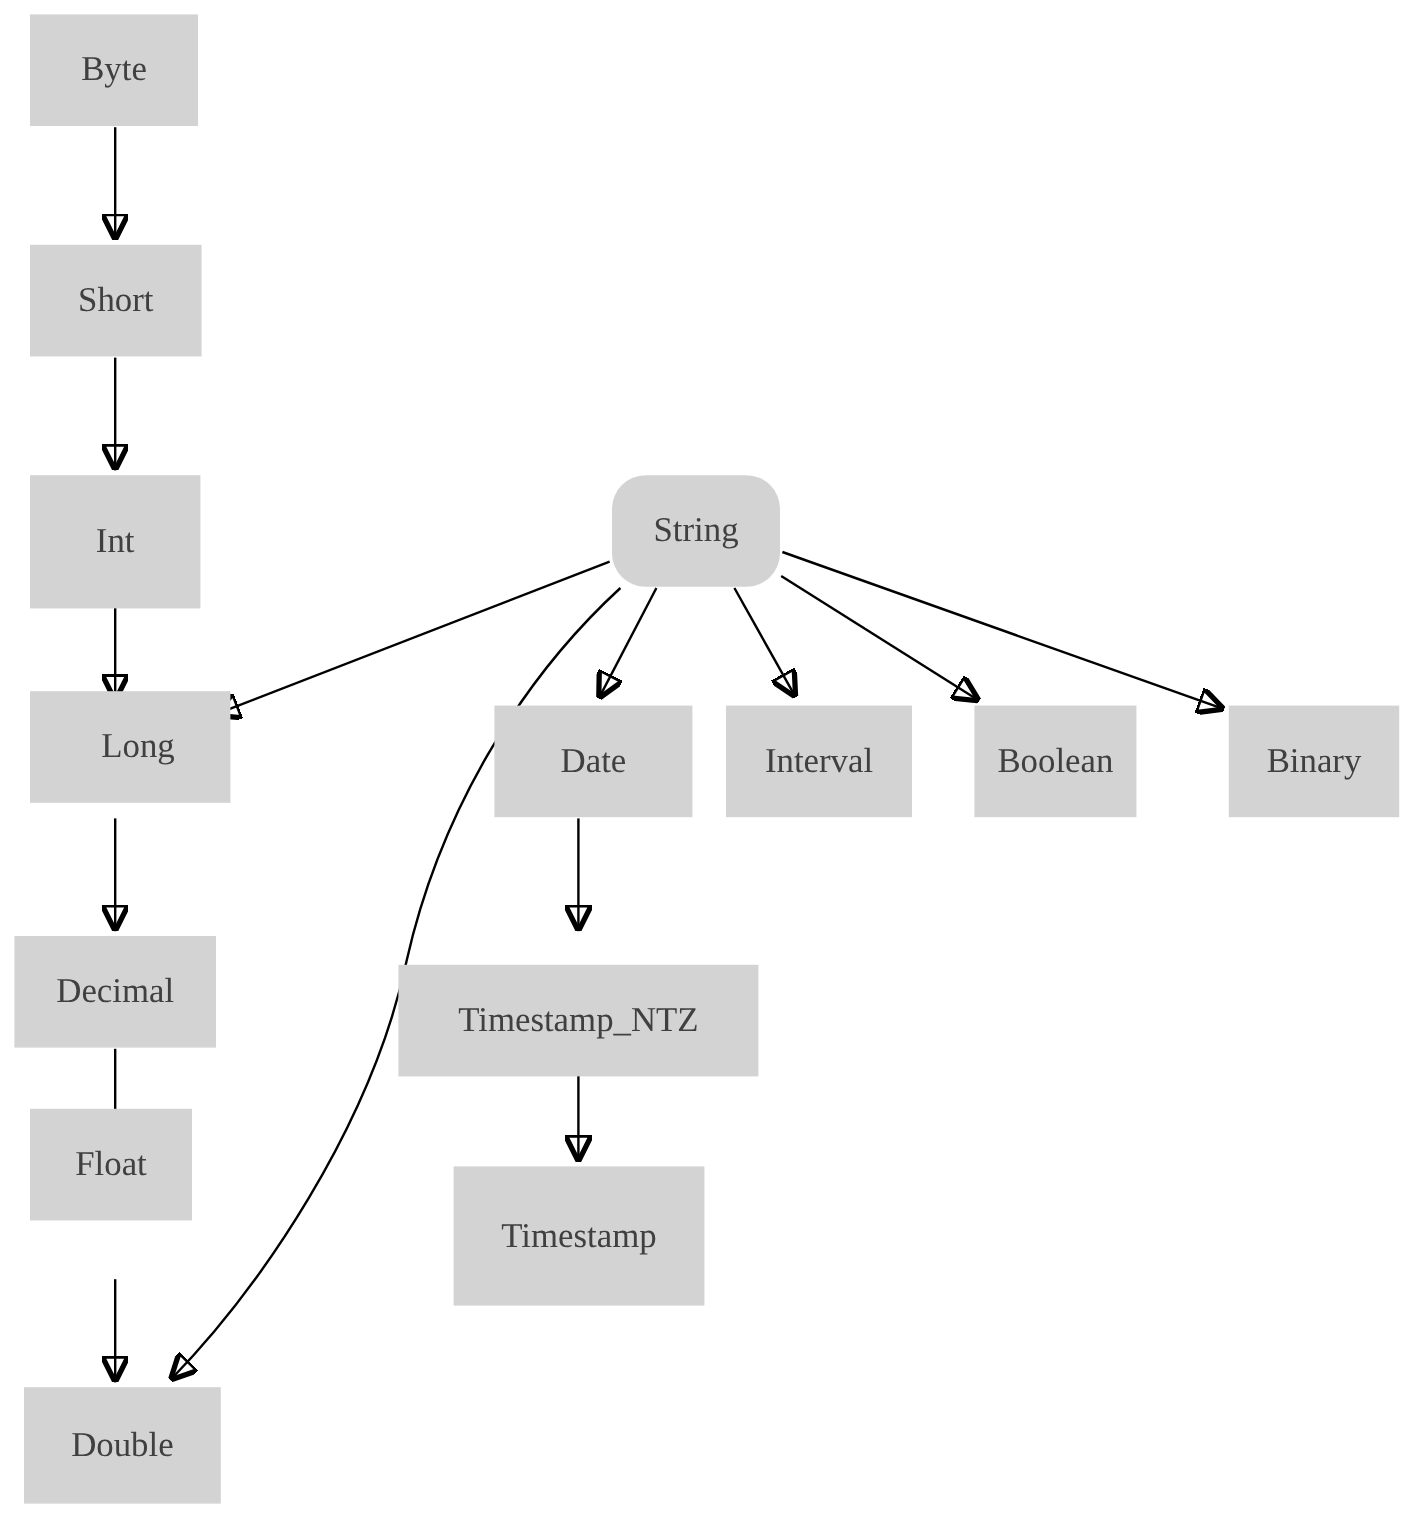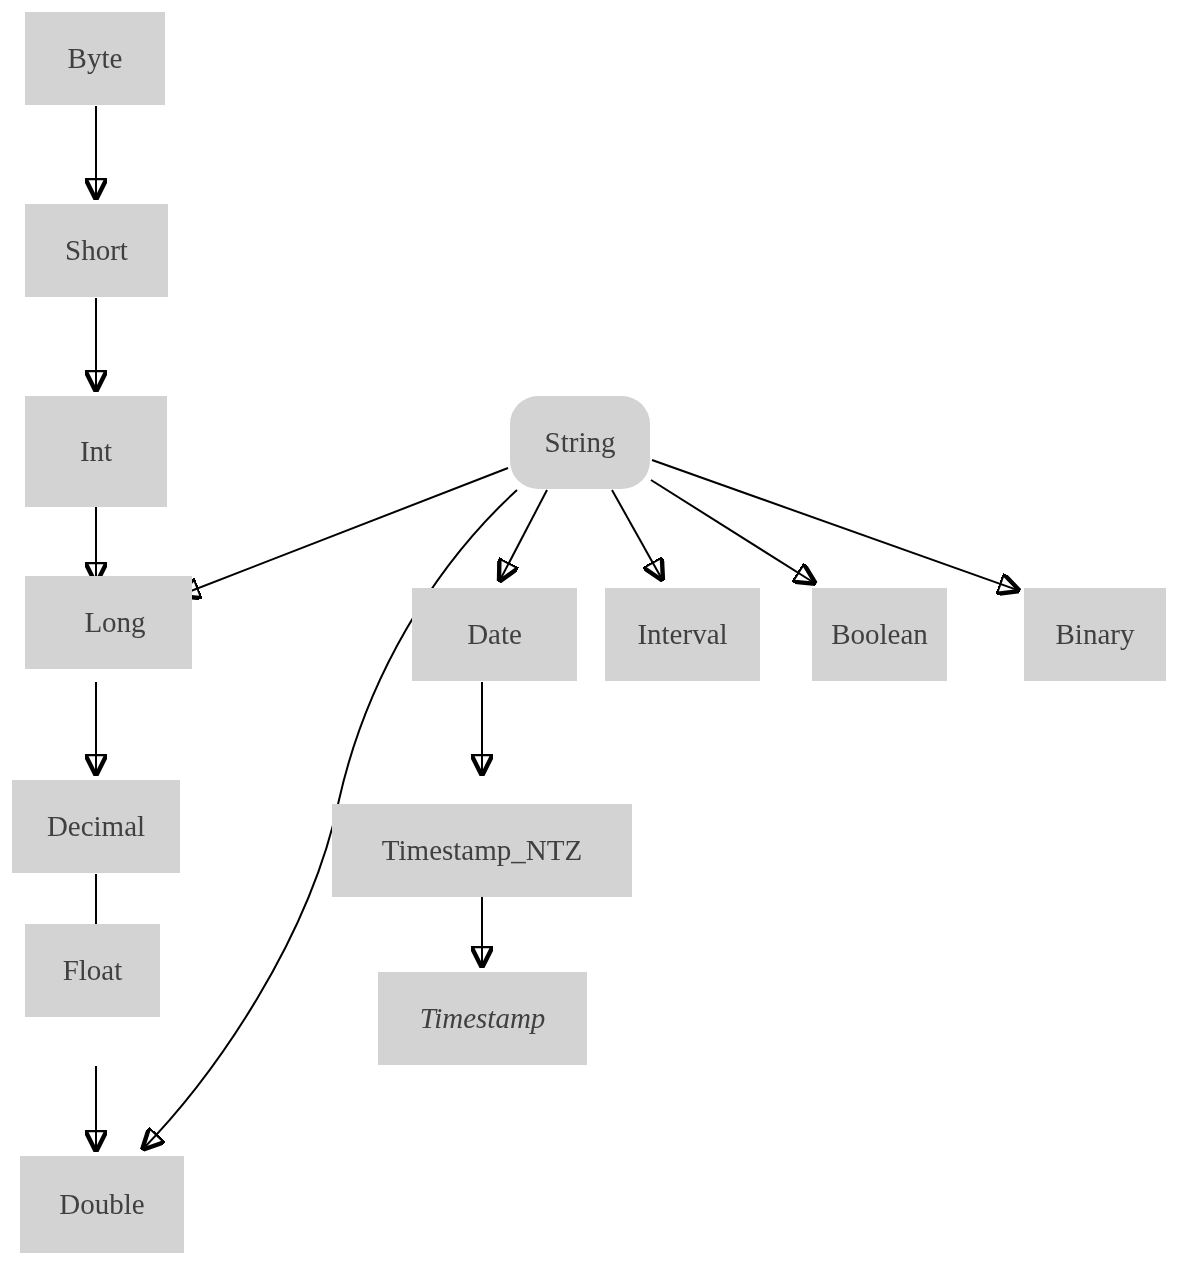--- a/index.html
+++ b/index.html
@@ -86,17 +86,17 @@
   <div class="node" style="left:812px; top:588px;  width:135px; height:93px;">Boolean</div>
 
   <div class="node" style="left:1024px;top:588px;  width:142px; height:93px;">Binary</div>
 
   <div class="node" style="left:12px;  top:780px;  width:168px; height:93px;">Decimal</div>
 
   <div class="node" style="left:332px; top:780px;  width:300px; height:93px;margin-top:24px;">Timestamp_NTZ</div>
 
   <div class="node" style="left:25px;  top:924px;  width:135px; height:93px;">Float</div>
 
-  <div class="node" style="left:378px; top:972px;  width:209px; height:93px;font-style:italic;">Timestamp</div>
+  <div class="node" style="left:378px; top:972px;  width:209px; height:116px;">Timestamp</div>
 
   <div class="node" style="left:20px;  top:1156px; width:164px; height:97px;">Double</div>
 
 </div>
 
 </body></html>

